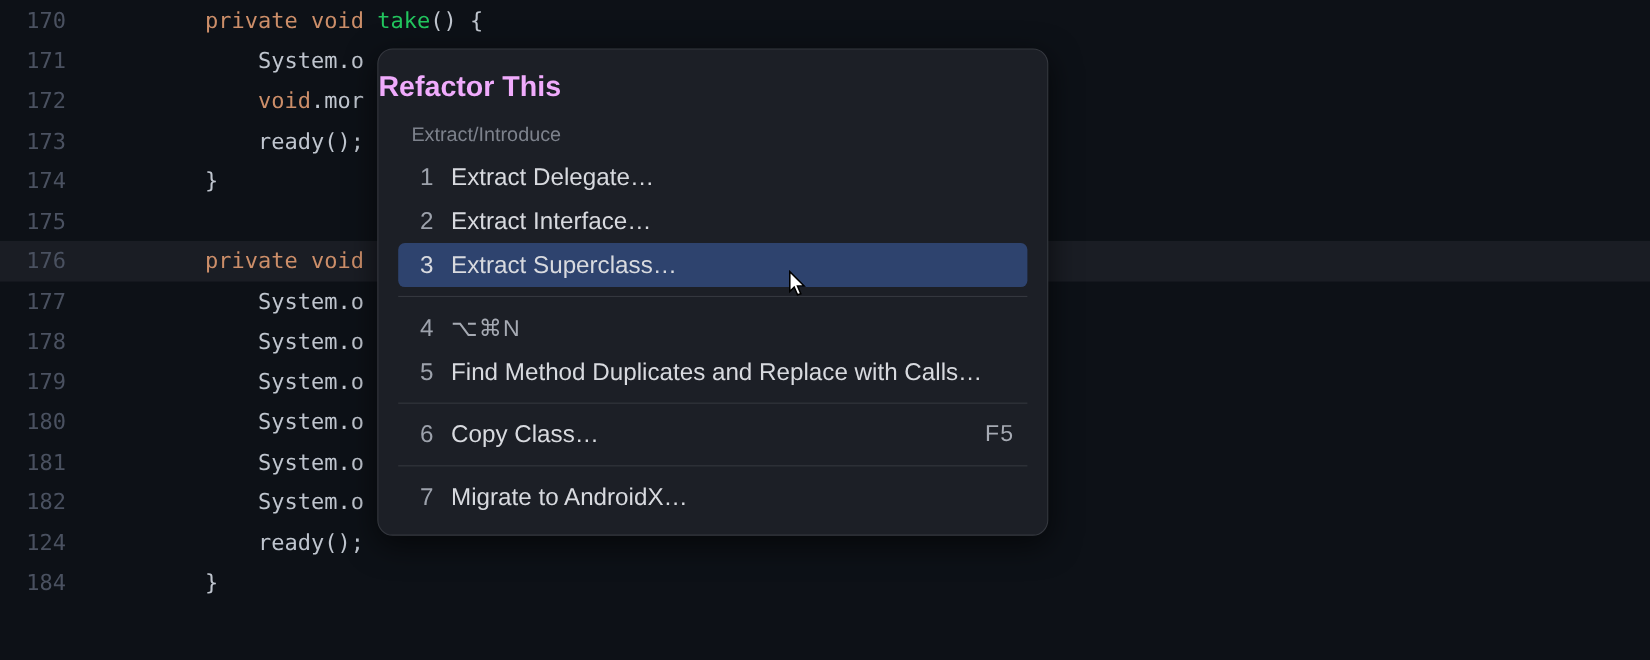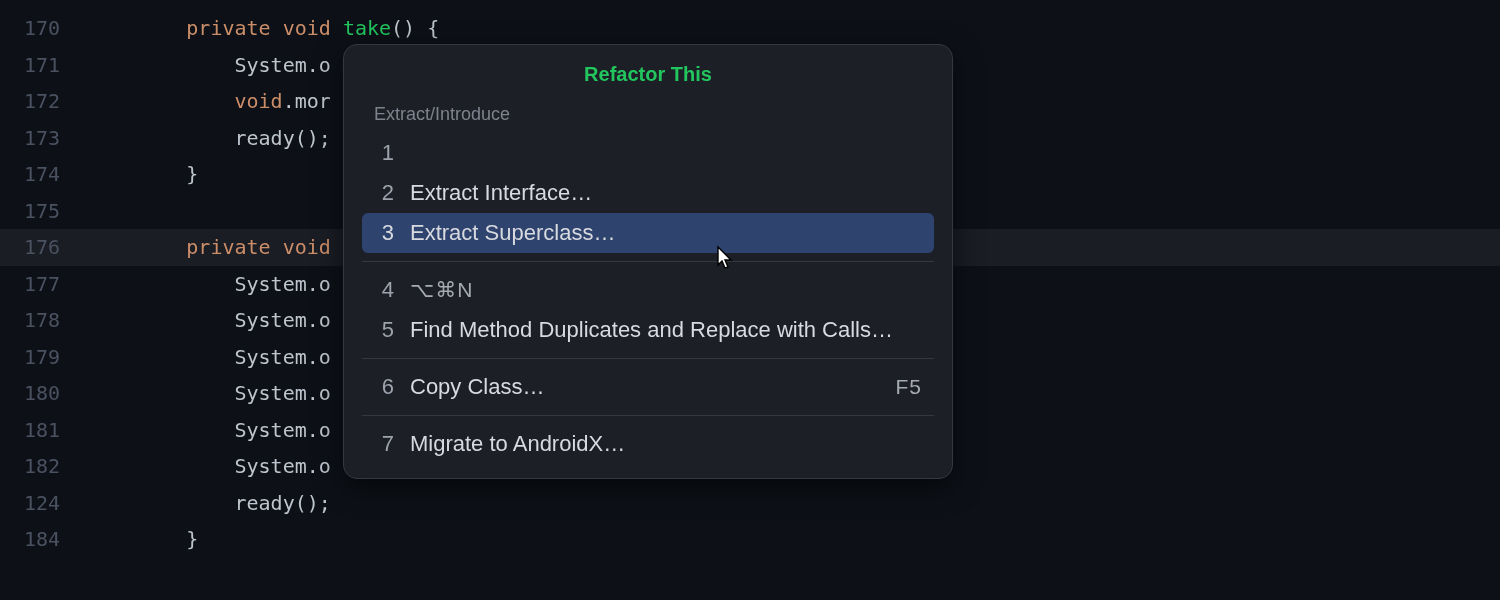--- a/index.html
+++ b/index.html
@@ -8,21 +8,20 @@
       font-family: 'SF Mono', Menlo, Monaco, Consolas, monospace;
       font-size: 20px;
       color: #bfc5ce;
       overflow: hidden;
       width: 1500px;
       height: 600px;
       position: relative;
     }
     .editor {
       position: relative;
-      padding-top: 10px;
     }
     .line {
       display: flex;
       align-items: center;
       height: 36.5px;
       white-space: pre;
     }
     .line.current {
       background: #1a1d24;
     }
@@ -47,23 +46,23 @@
       width: 610px;
       background: #1c1f26;
       border: 1px solid #35383f;
       border-radius: 14px;
       box-shadow: 0 8px 28px rgba(0,0,0,0.6);
       font-family: -apple-system, BlinkMacSystemFont, 'Segoe UI', Helvetica, sans-serif;
       padding-top: 18px;
       padding-bottom: 14px;
     }
     .popup-title {
-      text-align: center;
-      color: #22c55e;
-      font-size: 20px;
+      text-align: left;
+      color: #f0abfc;
+      font-size: 26px;
       font-weight: 600;
       margin-bottom: 18px;
     }
     .section-header {
       color: #7d828c;
       font-size: 18px;
       font-weight: 500;
       padding: 0 30px;
       margin-bottom: 8px;
     }
@@ -172,20 +171,21 @@
     <div class="code">        <span>}</span></div>
   </div>
 </div>
 
 <div class="popup">
   <div class="popup-title">Refactor This</div>
   <div class="section-header">Extract/Introduce</div>
 
   <div class="menu-item">
     <span class="menu-num">1</span>
+    <span class="menu-label">Extract Delegate…</span>
   </div>
   <div class="menu-item">
     <span class="menu-num">2</span>
     <span class="menu-label">Extract Interface…</span>
   </div>
   <div class="menu-item selected">
     <span class="menu-num">3</span>
     <span class="menu-label">Extract Superclass…</span>
   </div>
 

